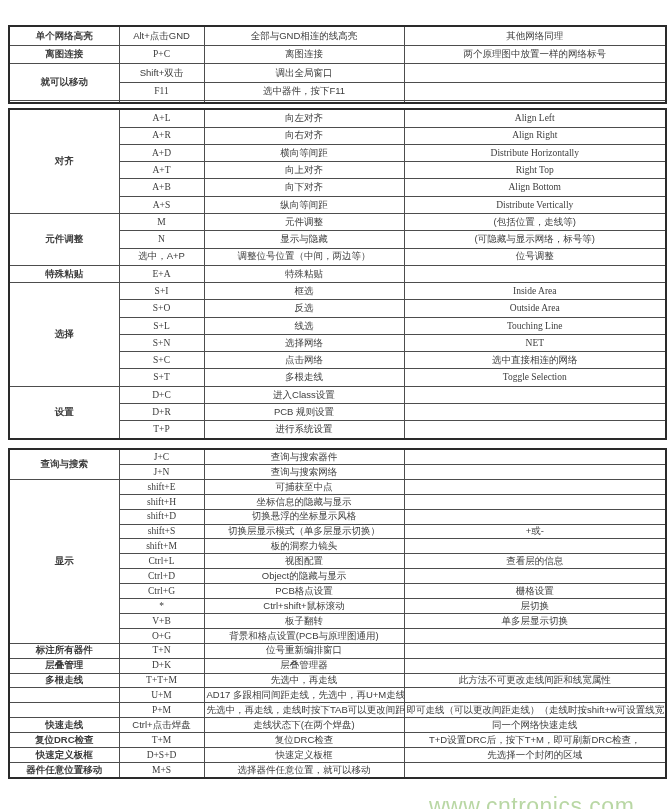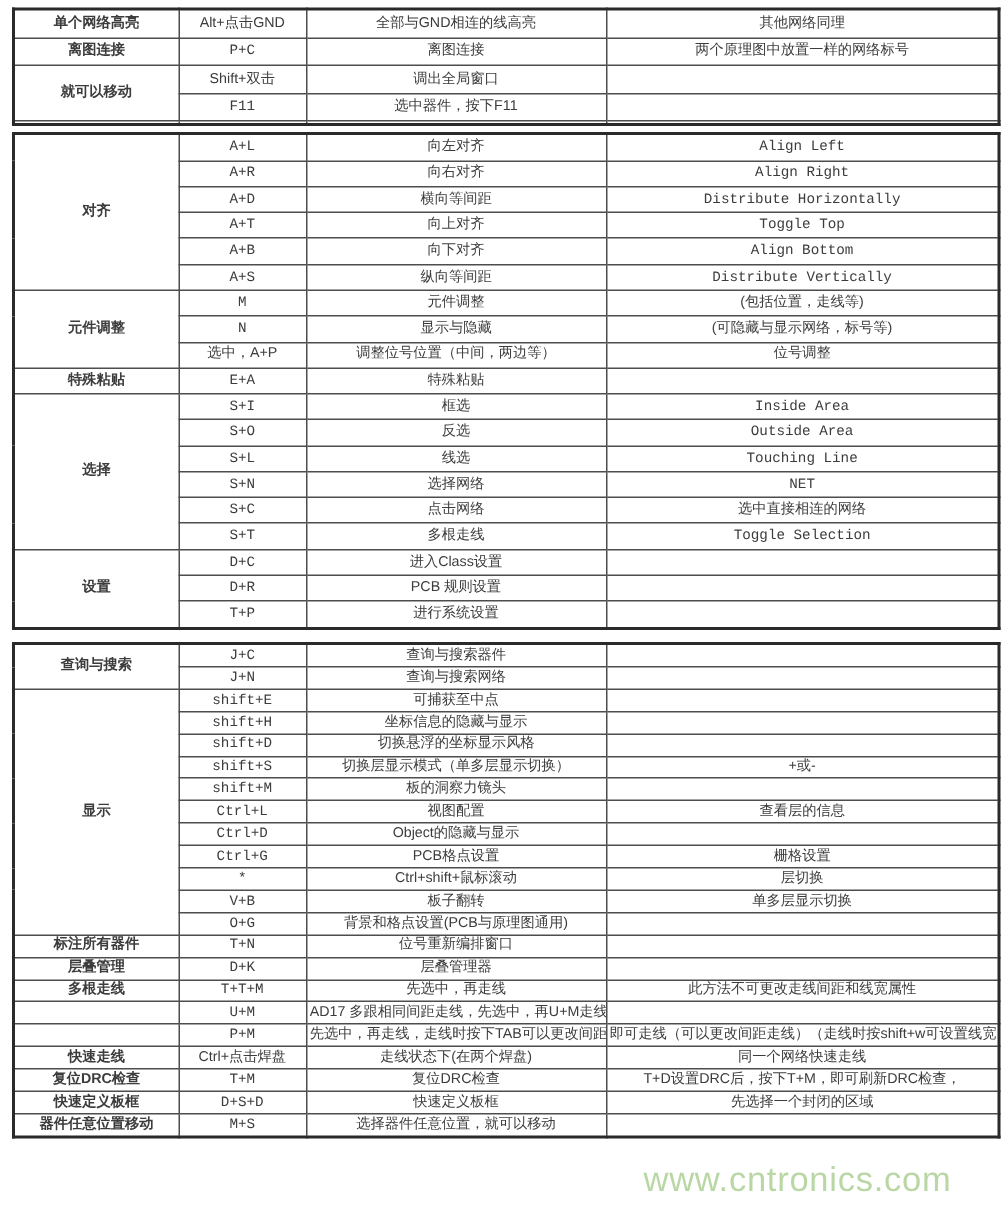--- a/index.html
+++ b/index.html
@@ -1,36 +1,36 @@
 <!DOCTYPE html>
 <html><head>
 <meta charset="utf-8">
 <style>
   html,body{margin:0;padding:0;}
   body{
     width:672px;height:809px;position:relative;background:#ffffff;
     font-family:"Liberation Sans", sans-serif;overflow:hidden;
   }
-  .page{position:absolute;inset:0;}
+  .page{position:absolute;inset:0;margin-top:20px;}
   table.tbl{
     position:absolute;left:8px;width:657px;
     border-collapse:collapse;table-layout:fixed;
     border:2px solid #2a2a2a;
   }
   .tbl-a{top:5px;height:79px;}
   .tbl-b{top:88px;height:332px;}
   .tbl-c{top:428px;height:331px;}
   table.tbl td{
     border:1px solid #4d4d4d;
     font-size:9.5px;line-height:1.1;
     color:#3c3c3c;text-align:center;vertical-align:middle;
     padding:0 2px;overflow:hidden;white-space:nowrap;
   }
   td.cat{font-weight:700;font-size:10px;}
-  td.latin{font-family:Liberation Mono, monospace;font-size:9px;letter-spacing:0;}
+  td.latin{font-family:Liberation Serif, serif;font-size:9px;letter-spacing:0;}
   .watermark{
     position:absolute;left:429px;top:773px;width:242px;
     font-size:23px;line-height:1.2;white-space:nowrap;
     color:#8fbf6e;opacity:0.62;letter-spacing:0.5px;
     font-family:"Liberation Sans", sans-serif;
   }
 </style>
 </head>
 <body>
 
@@ -94,21 +94,21 @@
           <td class="note latin">Align Right</td>
         </tr>
         <tr>
           <td class="key latin">A+D</td>
           <td class="act">横向等间距</td>
           <td class="note latin">Distribute Horizontally</td>
         </tr>
         <tr>
           <td class="key latin">A+T</td>
           <td class="act">向上对齐</td>
-          <td class="note latin">Toggle Top</td>
+          <td class="note latin">Right Top</td>
         </tr>
         <tr>
           <td class="key latin">A+B</td>
           <td class="act">向下对齐</td>
           <td class="note latin">Align Bottom</td>
         </tr>
         <tr>
           <td class="key latin">A+S</td>
           <td class="act">纵向等间距</td>
           <td class="note latin">Distribute Vertically</td>

